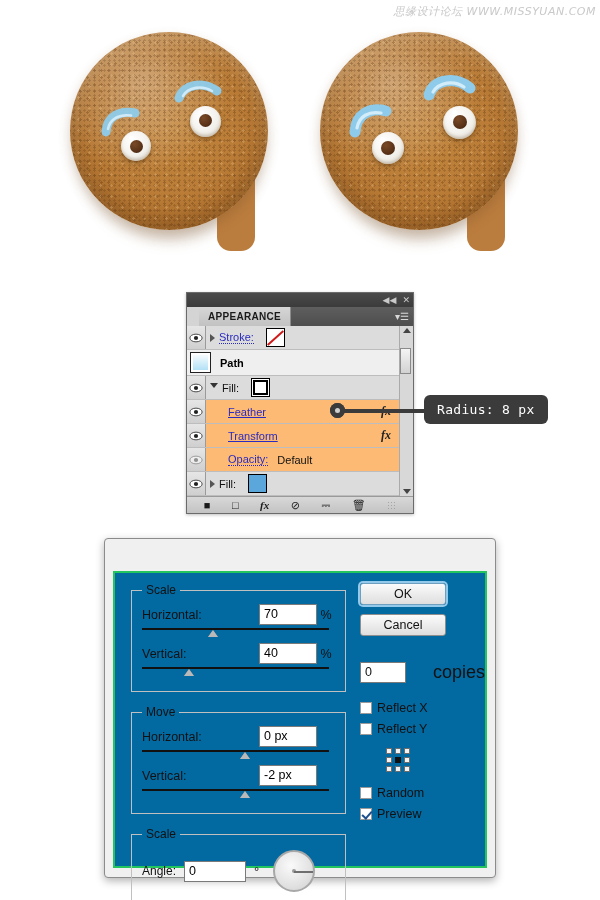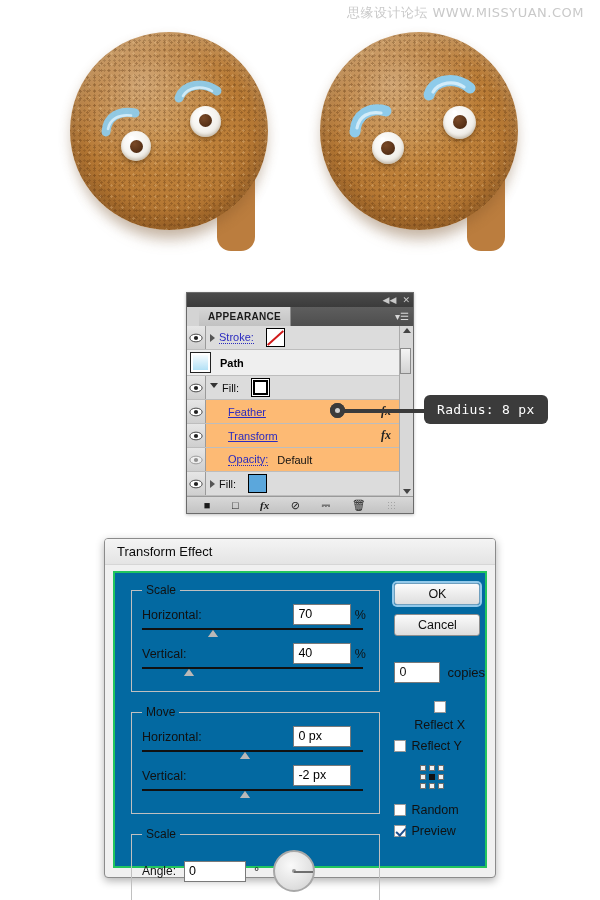--- a/index.html
+++ b/index.html
@@ -7,23 +7,23 @@
   body {
     width:600px; height:900px;
     background:#ffffff;
     font-family:"Liberation Sans", sans-serif;
     position:relative;
     overflow:hidden;
   }
 
   
   #watermark {
-    position:absolute; top:4px; right:16px;
-    font-size:13px; color:#c9c9c9; letter-spacing:.5px;
-    white-space:nowrap; font-family:"DejaVu Sans", sans-serif;
+    position:absolute; top:4px; right:4px;
+    font-size:11px; color:#c9c9c9; letter-spacing:.5px;
+    white-space:nowrap; font-family:"DejaVu Sans", sans-serif;font-style:italic;
   }
 
   
   .cookie-wrap { position:absolute; width:215px; height:235px; }
   #cookie-a { left:62px; top:18px; }
   #cookie-b { left:312px; top:18px; }
 
   .cookie-shadow{
     position:absolute; left:10px; top:30px; width:196px; height:196px;
     border-radius:50%;
@@ -244,21 +244,21 @@
   .btn{
     display:block; width:86px; height:22px; margin-bottom:9px;
     background:linear-gradient(#fbfbfb,#dedede);
     border:1px solid #8e8e8e; border-radius:3px;
     font-size:12.5px; color:#111; text-align:center; line-height:20px;
   }
   .btn.primary{ box-shadow:0 0 0 2px #93c9ea; border-color:#6f9fbe; }
 
   .copies-row{ display:flex; align-items:center; gap:7px; margin-top:26px; }
   .copies-input{ width:46px;height:21px;background:#fff;border:1px solid #7a7a7a;font-size:12.5px;padding:0 4px;line-height:19px;}
-  .copies-lbl{ font-size:13px; }
+  .copies-lbl{ font-size:18px;margin-left:20px; }
 
   .chk-row{ display:flex; align-items:center; gap:5px; margin-top:7px; font-size:12.5px; }
   .chk{
     width:12px;height:12px;background:#fff;border:1px solid #9a9a9a; flex:none;
     position:relative;
   }
   .chk.on::after{
     content:"";position:absolute;left:3px;top:0px;width:4px;height:8px;
     border:solid #1d4f8c; border-width:0 2px 2px 0; transform:rotate(42deg);
   }
@@ -458,21 +458,20 @@
     <span class="f-ico">🗑</span>
     <span class="grip" style="position:static;"></span>
   </div>
 </div>
 
 <div id="callout-line"></div>
 <div id="callout-dot"></div>
 <div id="callout">Radius: 8 px</div>
 
 <div id="transform-dialog">
-  <div class="td-title">Transform Effect</div>
 
   <div class="td-inner">
 
     <div class="td-left">
 
       <fieldset class="group">
         <legend>Scale</legend>
         <div class="field-row">
           <span class="field-label">Horizontal:</span>
           <span class="num-input">70</span>
@@ -532,21 +531,21 @@
 
     <div class="td-right">
       <span class="btn primary">OK</span>
       <span class="btn">Cancel</span>
 
       <div class="copies-row">
         <span class="copies-input">0</span>
         <span class="copies-lbl">copies</span>
       </div>
 
-      <div class="chk-row" style="margin-top:18px;flex-direction:column;">
+      <div class="chk-row" style="margin-top:18px;">
         <span class="chk"></span>
         <span>Reflect X</span>
       </div>
       <div class="chk-row">
         <span class="chk"></span>
         <span>Reflect Y</span>
       </div>
 
       <div class="anchor-widget">
         <span class="sq" style="left:0;top:0;"></span>

